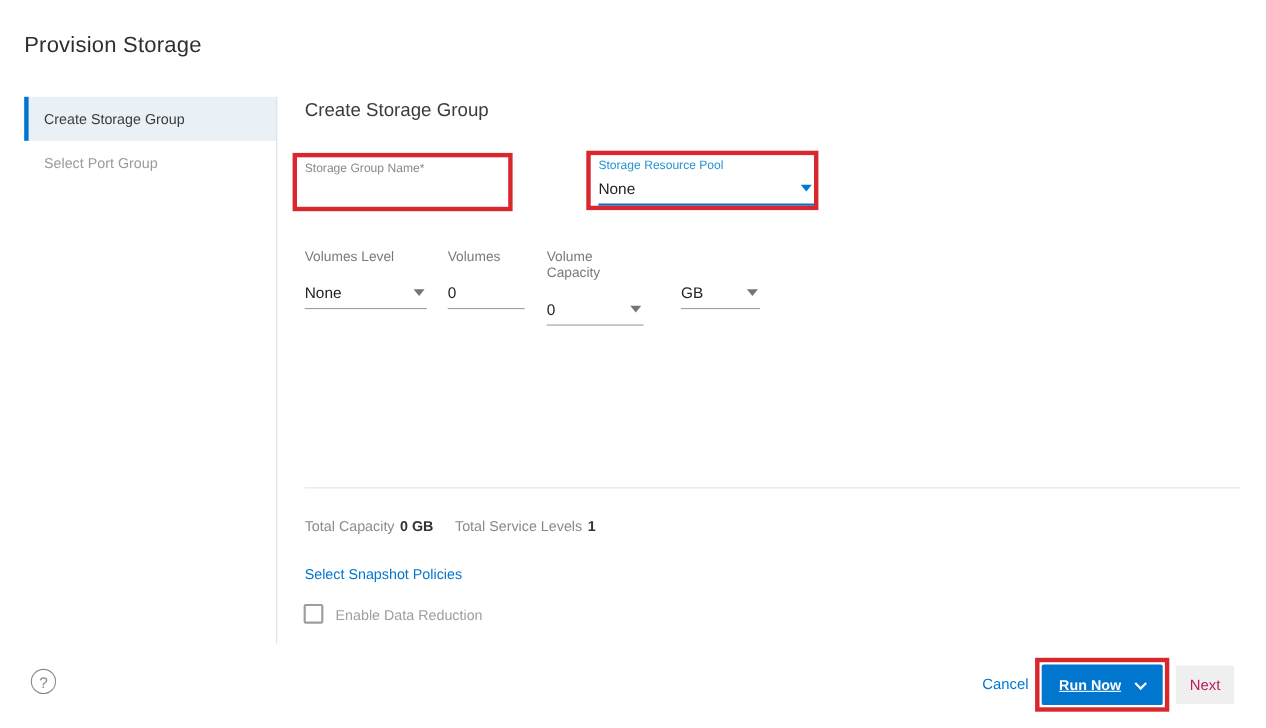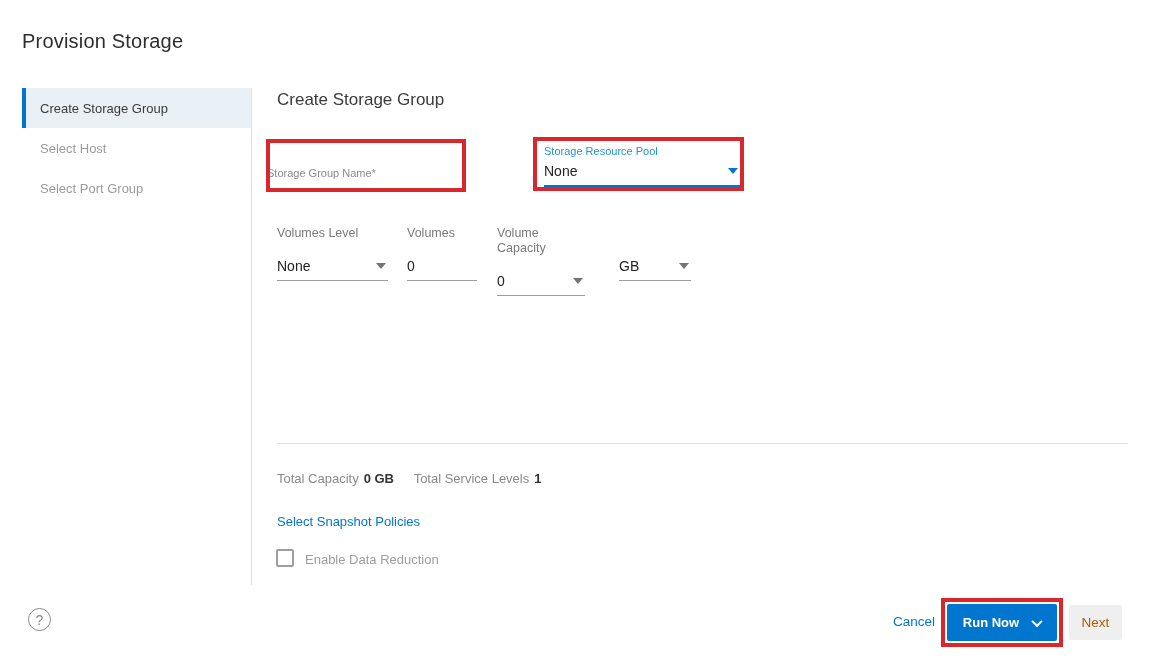--- a/index.html
+++ b/index.html
@@ -26,21 +26,21 @@
   }
   .divider-v { left: 251px; top: 88px; width: 1px; height: 497px; background: #e0e0e0; }
 
   
   .content-heading { left: 277px; top: 90px; font-size: 17px; color: #3b3b3b; }
 
   .field-label-sm { font-size: 11px; color: #8a8a8a; line-height: 13px; }
   .field-label-sm.blue { color: #2494d2; }
   .field-value { font-size: 14px; color: #222; line-height: 16px; }
 
-  .sgname-field { left: 267px; top: 147px; width: 253px; margin-top: 20px; }
+  .sgname-field { left: 277px; top: 147px; width: 253px; }
   .sgname-field .value-row { margin-top: 5px; padding-bottom: 7px; border-bottom: 1px solid #6e6e6e; }
 
   .srp-field { left: 544px; top: 145px; width: 196px; }
   .srp-field .value-row {
     margin-top: 5px; padding-bottom: 6px; border-bottom: 2px solid #0076ce;
     display: flex; align-items: center; justify-content: space-between;
   }
 
   .sl-label { font-size: 12.5px; color: #7a7a7a; line-height: 15px; }
   .sl-field { top: 226px; }
@@ -81,39 +81,39 @@
     left: 28px; top: 608px; width: 23px; height: 23px; border: 1px solid #8a8a8a;
     border-radius: 50%; display: flex; align-items: center; justify-content: center;
     color: #8a8a8a; font-size: 14px; cursor: pointer;
   }
   .cancel-link { left: 893px; top: 614px; font-size: 13.5px; color: #0076ce; cursor: pointer; }
   .run-now-btn {
     left: 947px; top: 604px; width: 110px; height: 37px; background: #0076ce;
     border: none; border-radius: 2px; color: #fff; font-size: 13px; font-weight: bold;
     display: flex; align-items: center; justify-content: center; cursor: pointer;
     font-family: inherit;
+    text-decoration: underline;
   }
   .run-chevron {
     width: 8px; height: 8px; border-right: 2px solid #fff; border-bottom: 2px solid #fff;
     transform: rotate(45deg) translate(-1px,-1px); margin-left: 14px;
   }
   .next-btn {
     left: 1069px; top: 605px; width: 53px; height: 35px; background: #efefef;
-    border: none; border-radius: 2px; color: #a16207; font-size: 13.5px;
+    border: none; border-radius: 2px; color: #be185d; font-size: 13.5px;
     display: flex; align-items: center; justify-content: center; font-family: inherit;
   }
 </style>
 </head>
 <body>
 
 <div class="abs page-title">Provision Storage</div>
 
 <div class="abs steps">
   <div class="step active">Create Storage Group</div>
-  <div class="step">Select Host</div>
   <div class="step">Select Port Group</div>
 </div>
 <div class="abs divider-v"></div>
 
 <div class="abs content-heading">Create Storage Group</div>
 
 <div class="abs sgname-field">
   <div class="field-label-sm">Storage Group Name*</div>
 </div>
 

